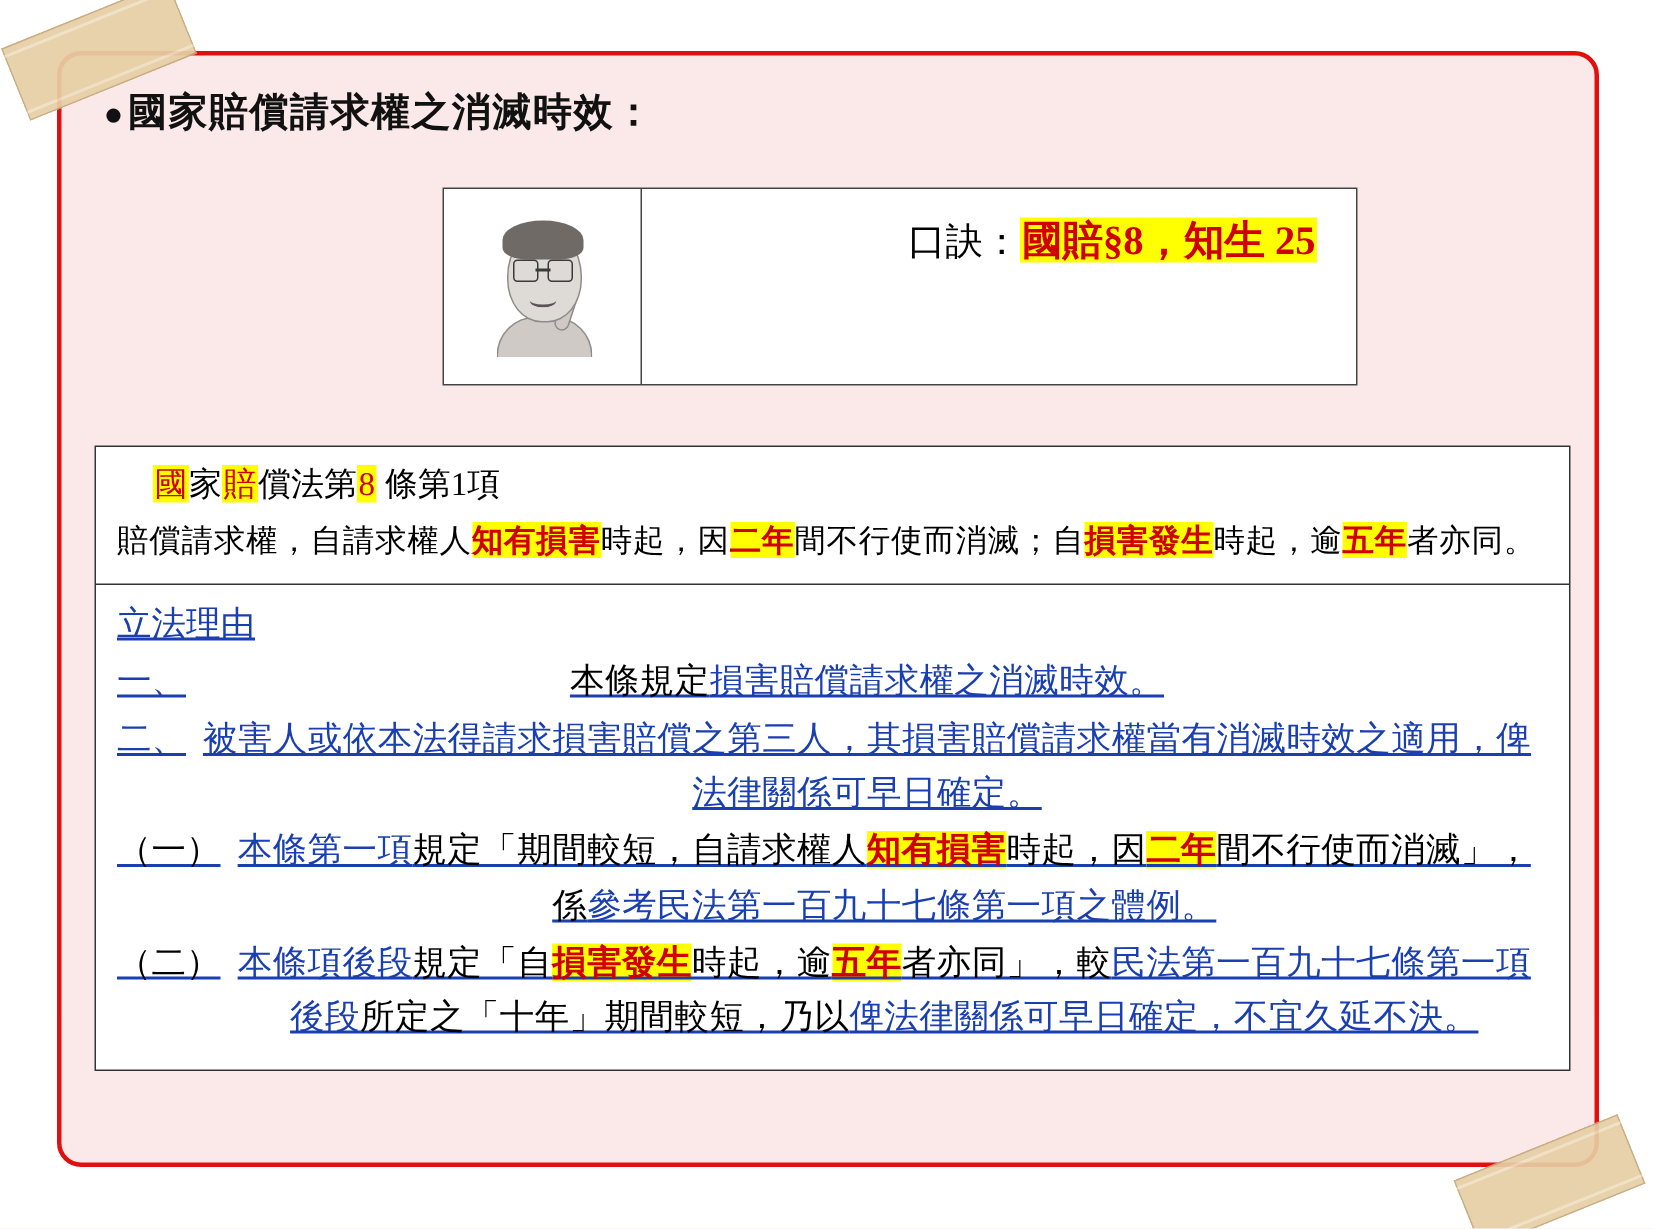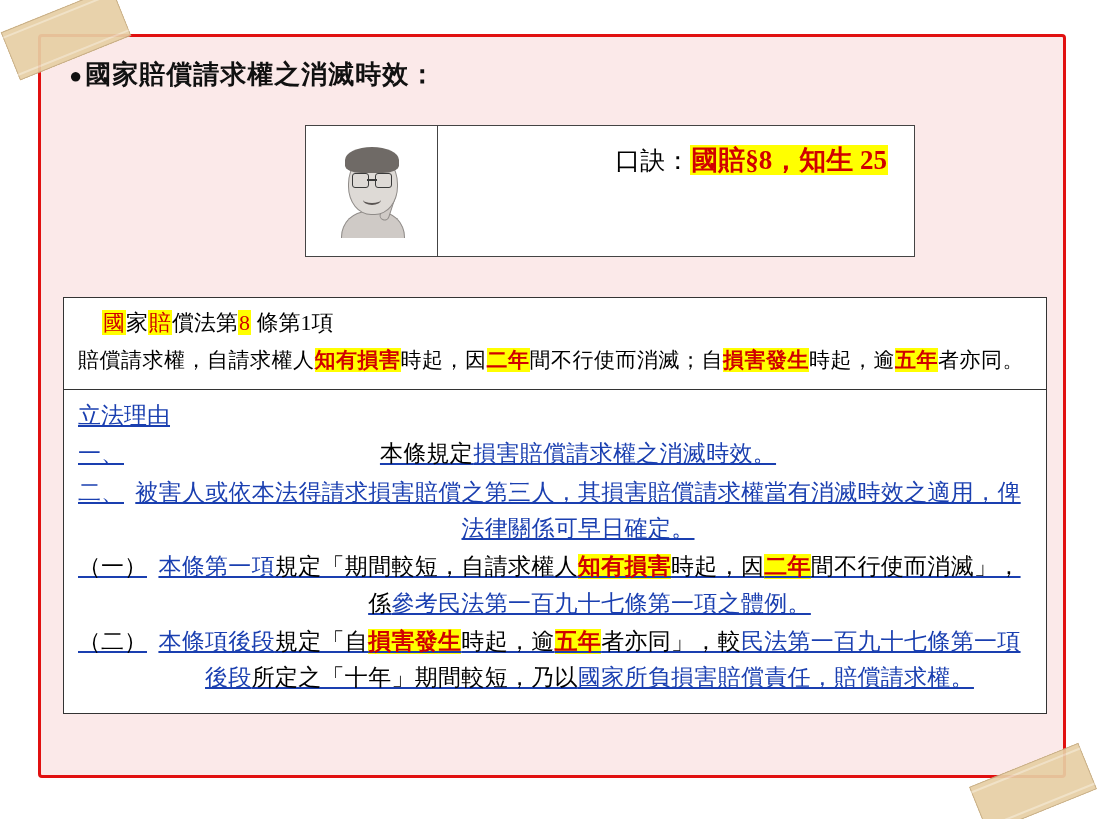--- a/index.html
+++ b/index.html
@@ -17,21 +17,21 @@
 
   
   #slide {
     position: absolute;
     left: 38px;
     top: 34px;
     width: 1028px;
     height: 744px;
     background: #fbe9e9;
     border: 3px solid #e11010;
-    border-radius: 4px;
+    border-radius: 16px;
     box-sizing: border-box;
   }
 
   
   .tape {
     position: absolute;
     background: #e7cfa4;
     opacity: .92;
     box-shadow: 0 0 0 1px rgba(160,130,85,.5) inset;
   }
@@ -69,21 +69,21 @@
   }
   #heading .bullet {
     color: #111111;
     font-size: 22px;
     margin-right: 2px;
   }
 
   
   #mnemonic {
     position: absolute;
-    left: 264px;
+    left: 254px;
     top: 88px;
     width: 610px;
     height: 132px;
     background: #ffffff;
     border: 1px solid #444444;
     display: flex;
     box-sizing: border-box;
   }
   #mnemonic .face-cell {
     width: 132px;
@@ -295,21 +295,21 @@
         <span class="txt">被害人或依本法得請求損害賠償之第三人，其損害賠償請求權當有消滅時效之適用，俾法律關係可早日確定。</span>
       </div>
 
       <div class="ritem">
         <span class="num">（一）</span>
         <span class="txt"><span>本條第一項</span><span class="blk">規定「期間較短，自請求權人</span><span class="hlred">知有損害</span><span class="blk">時起，因</span><span class="hlred">二年</span><span class="blk">間不行使而消滅」，係</span><span>參考民法第一百九十七條第一項之體例。</span></span>
       </div>
 
       <div class="ritem">
         <span class="num">（二）</span>
-        <span class="txt"><span>本條項後段</span><span class="blk">規定「自</span><span class="hlred">損害發</span><span class="hlred">生</span><span class="blk">時起，逾</span><span class="hlred">五年</span><span class="blk">者亦同」，較</span><span>民法第一百九十七條第一項後段</span><span class="blk">所定之「十年」期間較短，乃以</span><span>國家所負損害賠償責任，賠償請求權。</span></span>
+        <span class="txt"><span>本條項後段</span><span class="blk">規定「自</span><span class="hlred">損害發</span><span class="hlred">生</span><span class="blk">時起，逾</span><span class="hlred">五年</span><span class="blk">者亦同」，較</span><span>民法第一百九十七條第一項後段</span><span class="blk">所定之「十年」期間較短，乃以</span><span>俾法律關係可早日確定，不宜久延不決。</span></span>
       </div>
 
     </div>
   </div>
 </div>
 
 <div class="tape tape-tl"></div>
 <div class="tape tape-br"></div>
 
 </body></html>

